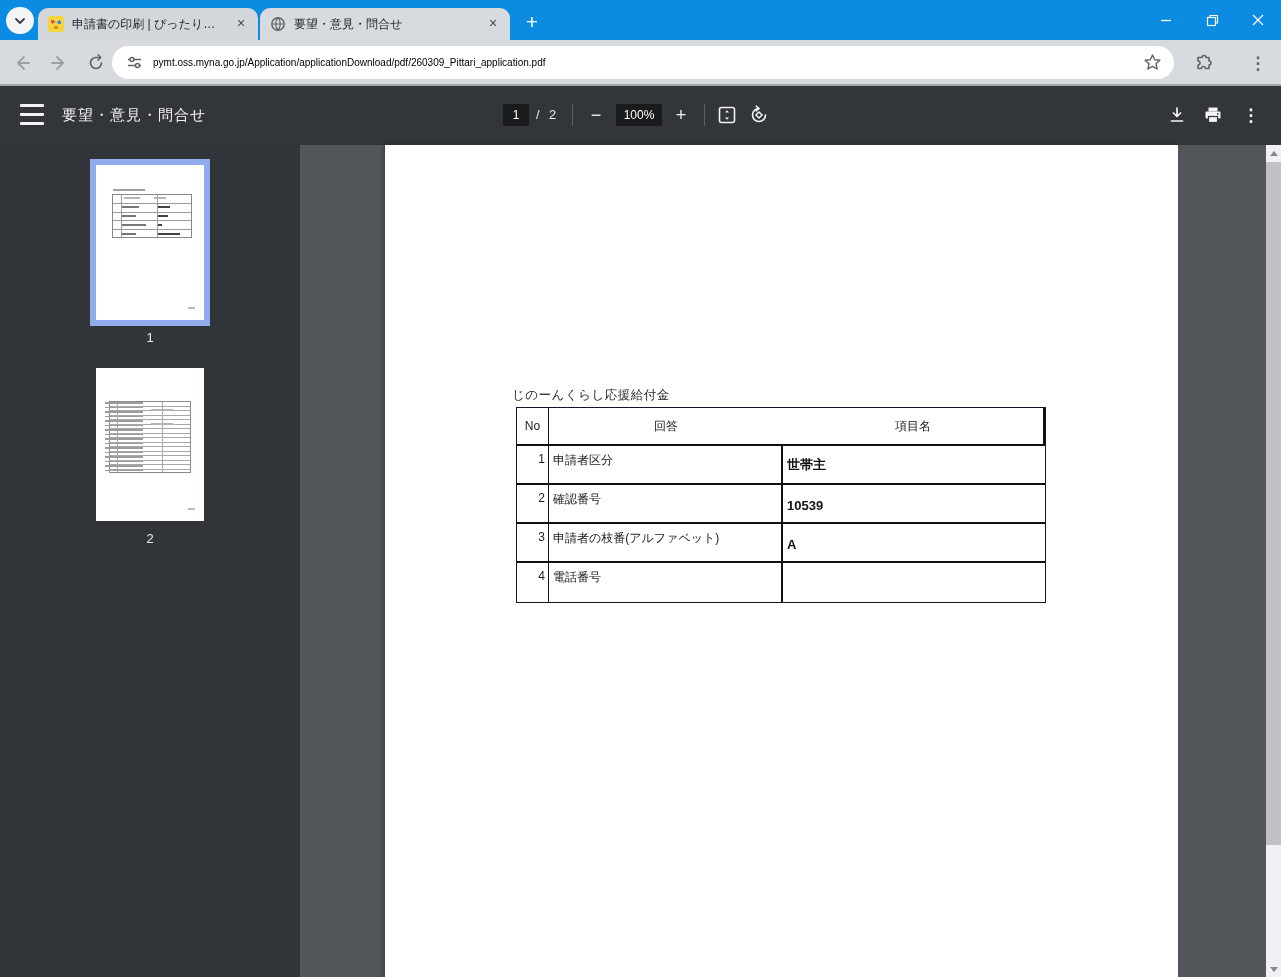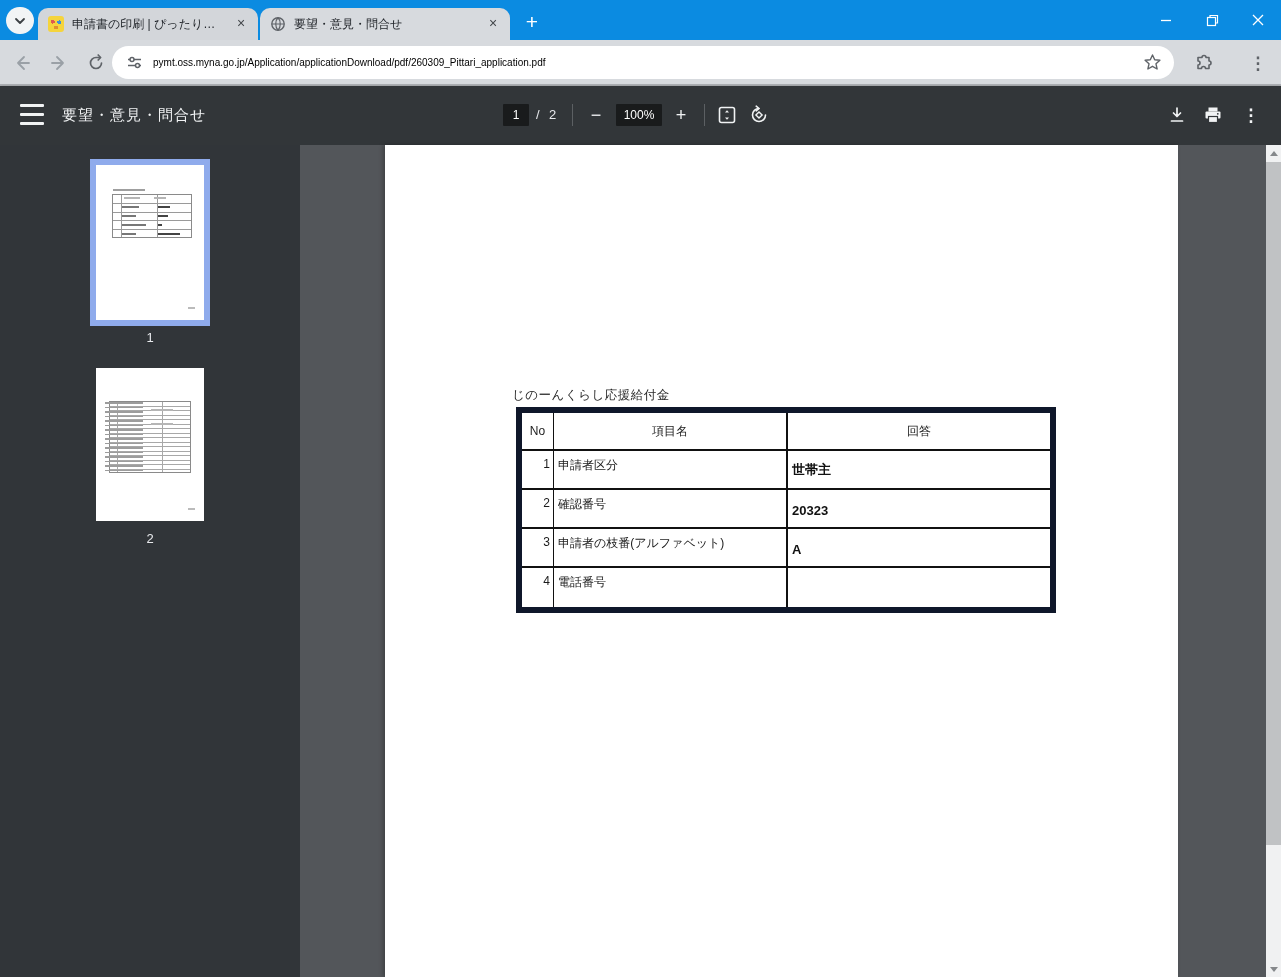--- a/index.html
+++ b/index.html
@@ -64,21 +64,21 @@
   .mini-title { position:absolute; left:17px; top:24px; width:32px; height:2px; background:#9f9f9f; }
   .mini-foot { position:absolute; height:2px; width:7px; background:#bbb; }
   .mt2-textcol { position:absolute; left:9px; top:34px; width:38px; height:70px;
          background-image:repeating-linear-gradient(to bottom, #9c9c9c 0 1.6px, transparent 1.6px 4.5px); }
 
   .content { position:absolute; left:300px; top:0; width:966px; height:832px; }
   .page { position:absolute; left:85px; top:0; width:793px; height:832px; background:#fff; box-shadow:-2px 0 4px rgba(0,0,0,.25); }
   .doc-title { position:absolute; left:127px; top:242px; font-size:12.5px; color:#2b2b2b; letter-spacing:.5px; }
   .doc-table { position:absolute; left:131px; top:262px; display:grid;
                grid-template-columns:32px 234px 262px; grid-template-rows:38px 39px 39px 39px 39px;
-               border:6px solid #0f172a; background:#fff; }
+               border:1px solid #0f172a; background:#fff; }
   .cell { border-right:1px solid #111; border-bottom:2px solid #111; position:relative; font-size:12px; color:#1a1a1a; }
   .cell.c2 { border-right-width:2px; }
   .cell.c3 { border-right:none; }
   .cell.last { border-bottom:none; }
   .cell.hdr { display:flex; align-items:center; justify-content:center; font-size:12px; color:#222; }
   .cell.no { text-align:right; padding:6px 3px 0 0; font-size:12px; }
   .cell.item { padding:6px 0 0 4px; }
   .cell.ans { display:flex; align-items:flex-end; padding:0 0 9px 4px; font-size:13px; font-weight:700; color:#111; }
 
   
@@ -277,30 +277,30 @@
       </div>
       <div class="thumb-label" style="left:90px; top:386px;">2</div>
     </div>
 
     <div class="content">
       <div class="page">
         <div class="doc-title">じのーんくらし応援給付金</div>
 
         <div class="doc-table">
           <div class="cell hdr">No</div>
+          <div class="cell hdr c3">回答</div>
           <div class="cell hdr c2">項目名</div>
-          <div class="cell hdr c3">回答</div>
 
           <div class="cell no">1</div>
           <div class="cell item c2">申請者区分</div>
           <div class="cell ans c3">世帯主</div>
 
           <div class="cell no">2</div>
           <div class="cell item c2">確認番号</div>
-          <div class="cell ans c3">20323</div>
+          <div class="cell ans c3">10539</div>
 
           <div class="cell no">3</div>
           <div class="cell item c2">申請者の枝番(アルファベット)</div>
           <div class="cell ans c3">A</div>
 
           <div class="cell no last">4</div>
           <div class="cell item c2 last">電話番号</div>
         </div>
       </div>
     </div>

